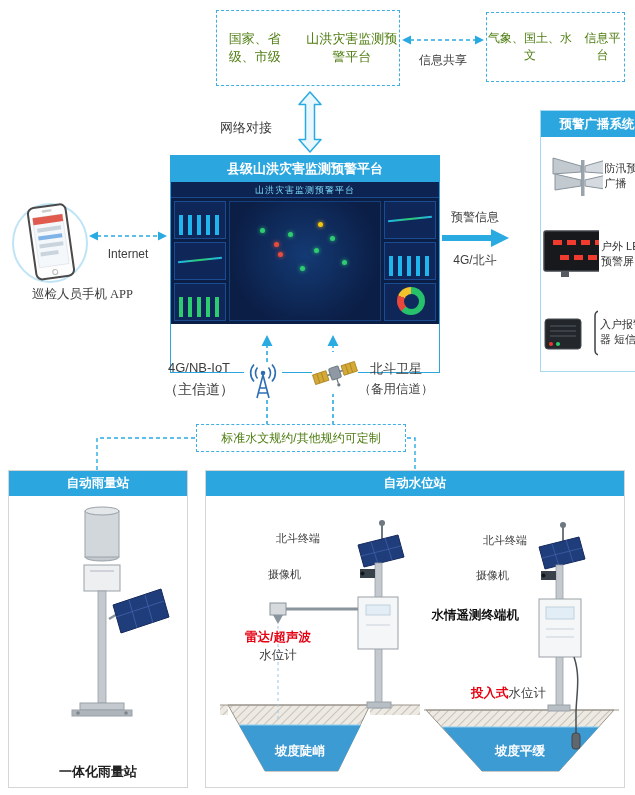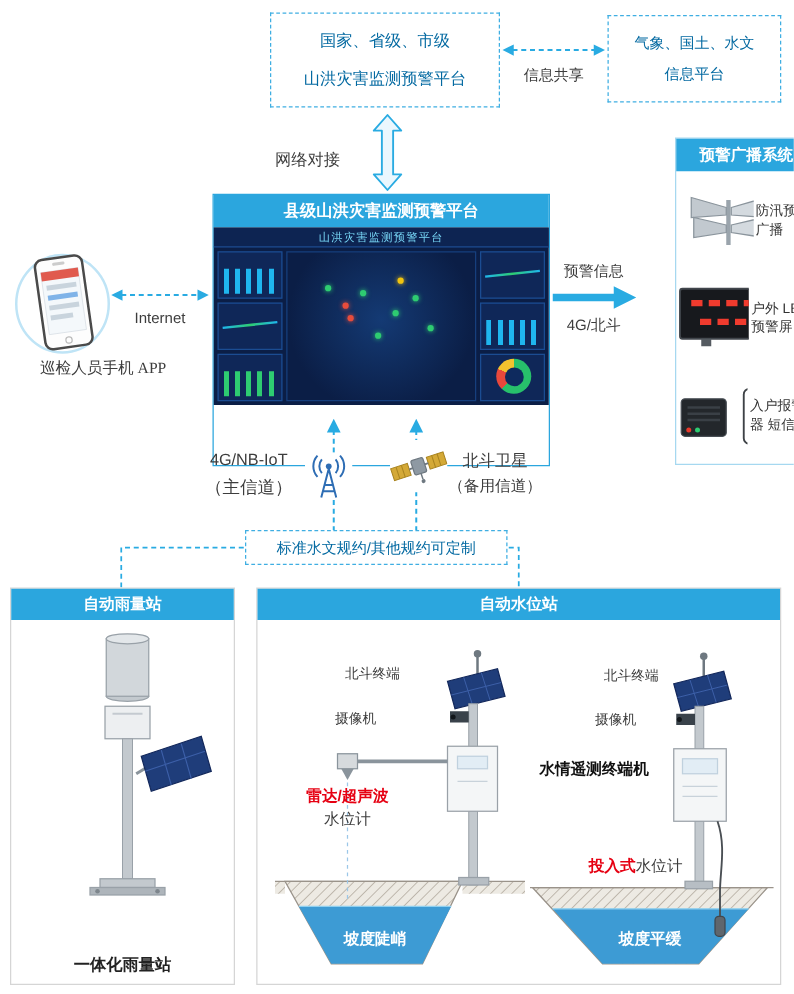--- a/index.html
+++ b/index.html
@@ -1,21 +1,21 @@
 <!DOCTYPE html>
 <html><head>
 <meta charset="utf-8">
 <style>
   * { margin:0; padding:0; box-sizing:border-box; }
   html,body { width:635px; height:795px; }
   body { font-family:"Liberation Sans","DejaVu Sans",sans-serif; background:#fff; color:#333; }
   .canvas { position:relative; width:635px; height:795px; background:#fff; overflow:hidden; }
   .abs { position:absolute; }
-  .dashed-box { border:1.5px dashed #3FAEE2; background:#fff; display:flex; flex-direction:column;
-                align-items:center; justify-content:center; text-align:center; color:#0369a1; }
+  .dashed-box { border:1.5px dashed #3FAEE2; background:#fff; display:flex; flex-direction:row;
+                align-items:center; justify-content:center; text-align:center; color:#4d7c0f; }
   .lbl { color:#3d3d3d; }
   .center { text-align:center; }
   .right { text-align:right; }
   .bold { font-weight:bold; }
   .red { color:#E60012; font-weight:bold; }
 
   
   .platform-header { height:26px; background:#2BA6DE; color:#fff; font-size:13px; font-weight:bold;
                      display:flex; align-items:center; justify-content:center; }
   .dashboard { position:relative; height:142px; background:#0B1E46; overflow:hidden; }

